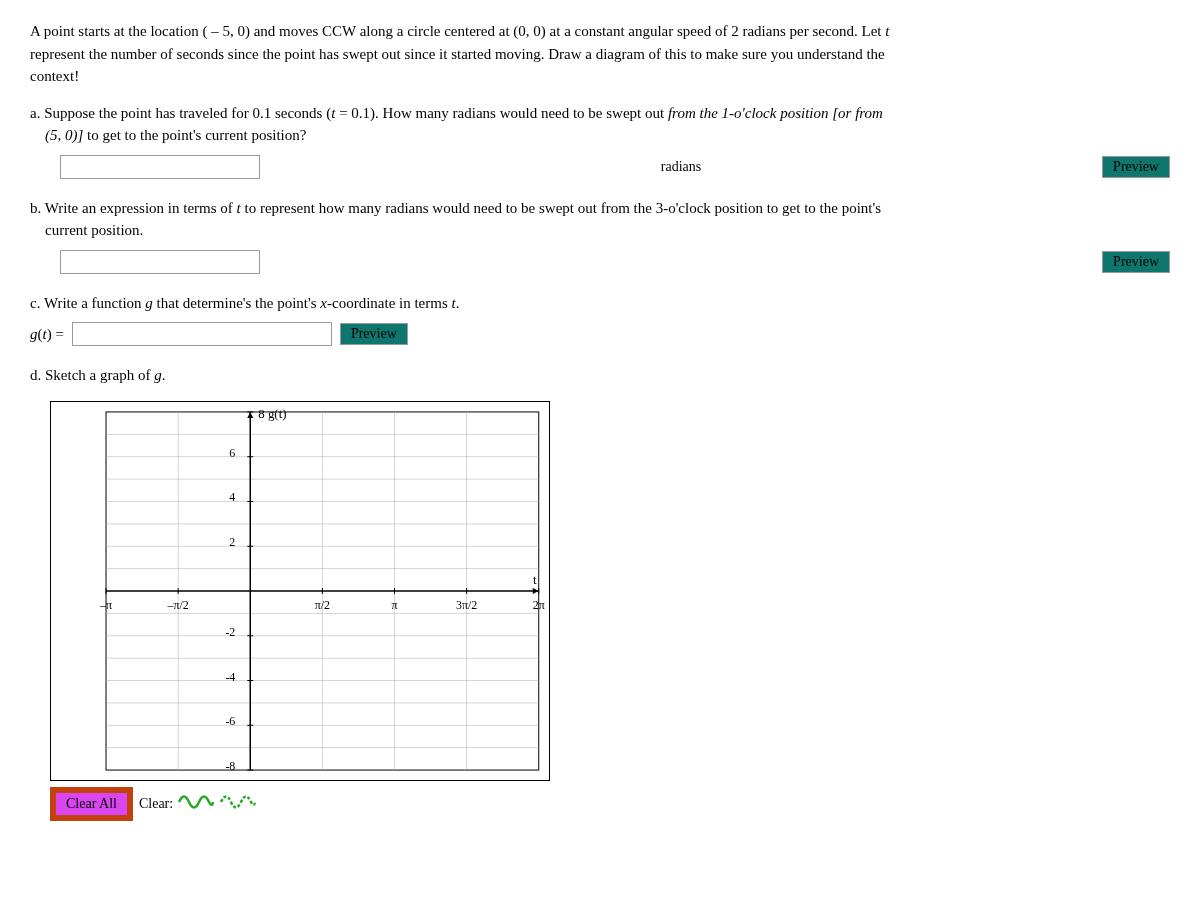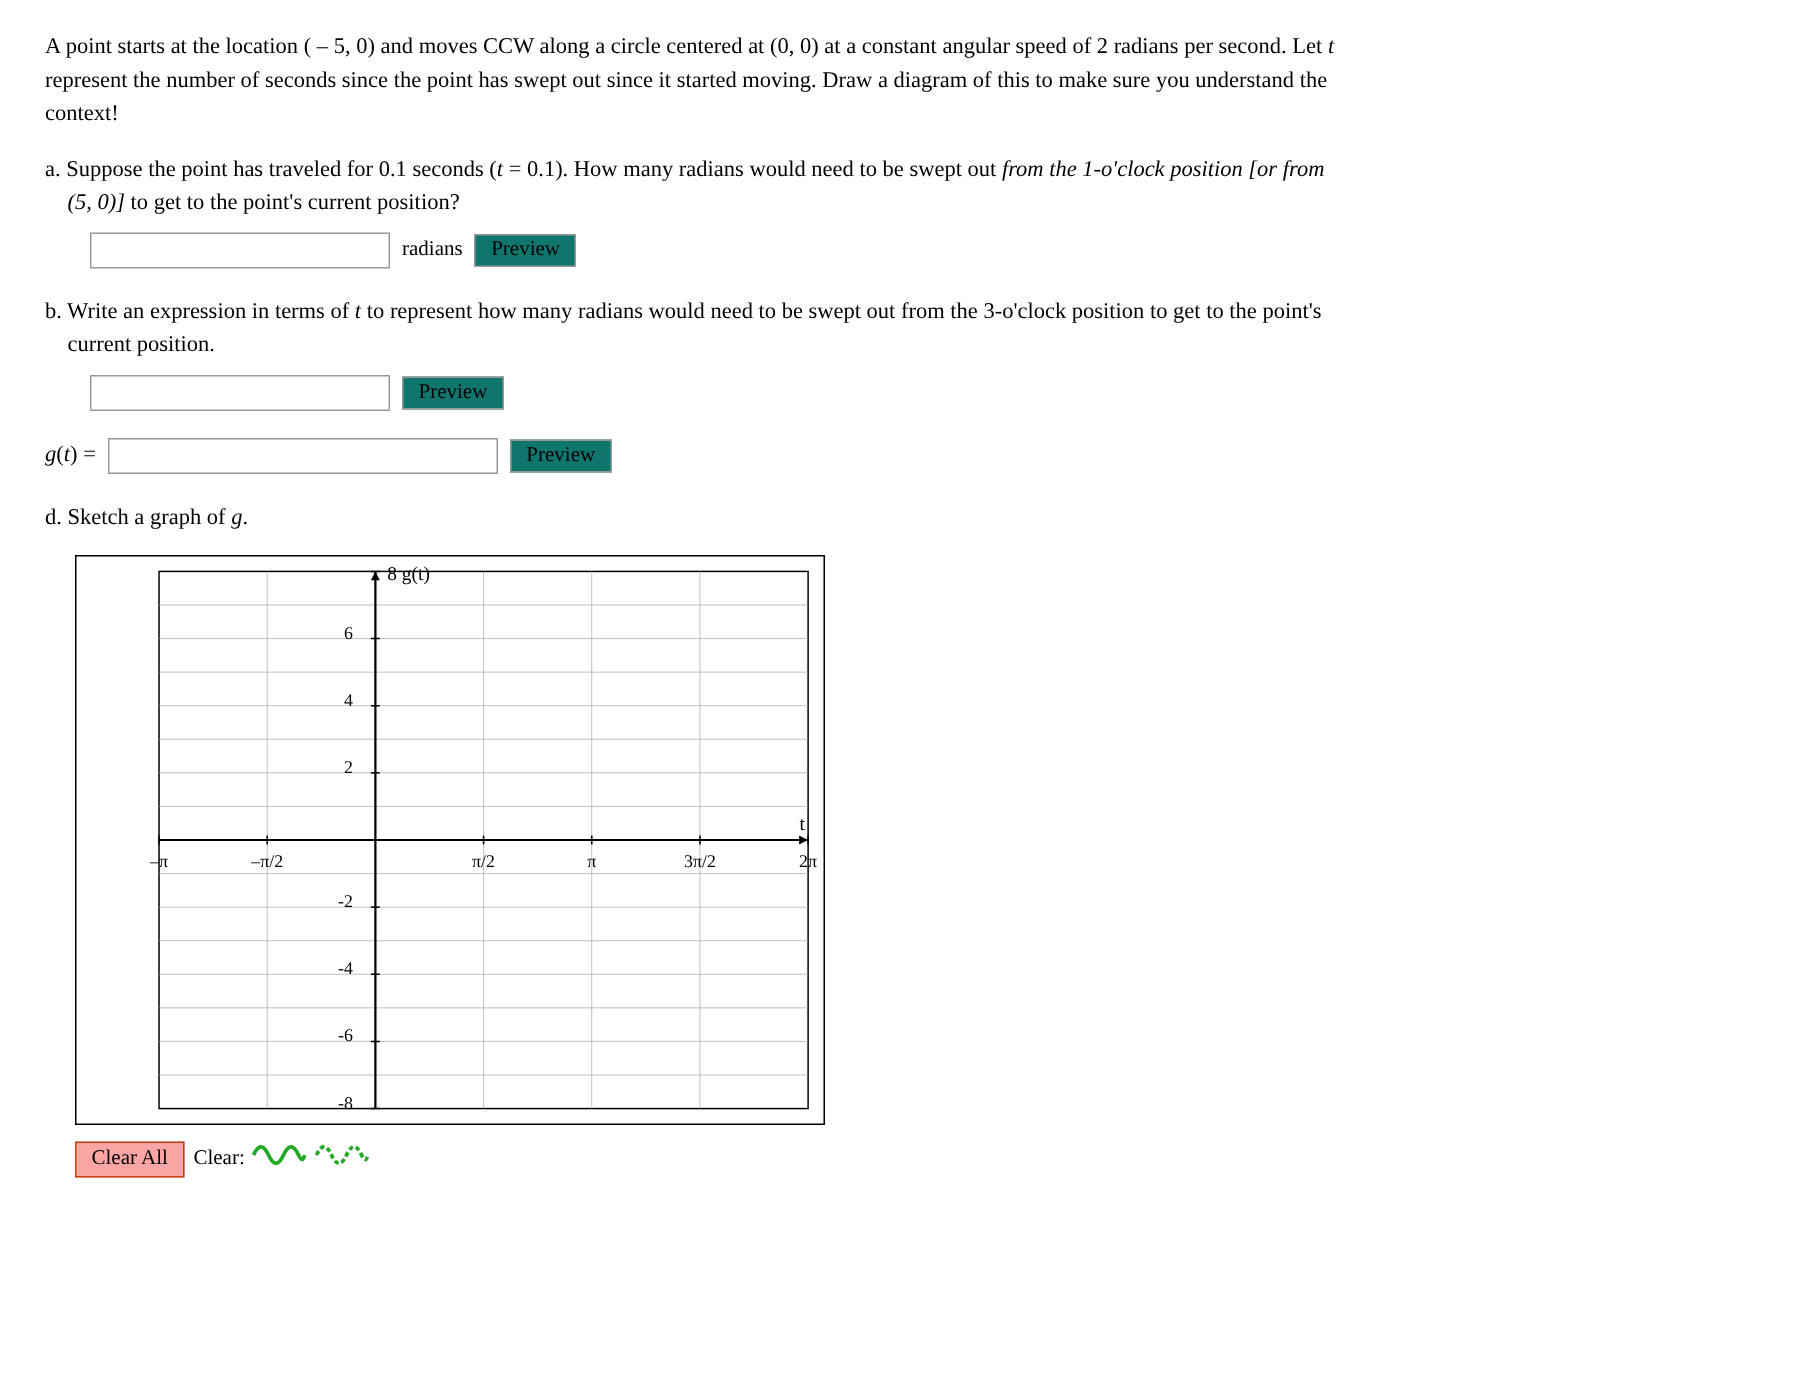--- a/index.html
+++ b/index.html
@@ -23,20 +23,21 @@
       font-weight: normal;
       margin-bottom: 6px;
       line-height: 1.5;
     }
     .input-row {
       display: flex;
       align-items: center;
       gap: 8px;
       margin-top: 8px;
       margin-left: 30px;
+      justify-content: space-between;
     }
     .answer-input {
       border: 1px solid #999;
       width: 200px;
       height: 24px;
       padding: 2px 4px;
       font-size: 14px;
       font-family: "Times New Roman", Times, serif;
     }
     .preview-btn {
@@ -66,22 +67,22 @@
       border: 1px solid #000;
       background: #fff;
     }
     .graph-buttons {
       display: flex;
       align-items: center;
       gap: 0;
       margin-top: 2px;
     }
     .clear-btn {
-      border: 1px solid #c2410c;
-      background: #fca5a5;
+      border: 6px solid #c2410c;
+      background: #d946ef;
       padding: 3px 10px;
       font-size: 14px;
       cursor: pointer;
       font-family: "Times New Roman", Times, serif;
     }
     .draw-label {
       font-size: 14px;
       margin-left: 6px;
       margin-right: 4px;
     }
@@ -119,20 +120,24 @@
     Write an expression in terms of <em>t</em> to represent how many radians would need to be swept out from the 3-o'clock position to get to the point's<br>
     &nbsp;&nbsp;&nbsp;&nbsp;current position.
   </div>
   <div class="input-row">
     <input class="answer-input" type="text" style="">
     <button class="preview-btn">Preview</button>
   </div>
 </div>
 
 <div class="part">
+  <div class="part-label">
+    <span>c.</span>
+    Write a function <em>g</em> that determine's the point's <em>x</em>-coordinate in terms <em>t</em>.
+  </div>
   <div class="gt-row">
     <span><em>g</em>(<em>t</em>) =</span>
     <input class="answer-input" type="text" style="width: 260px;">
     <button class="preview-btn">Preview</button>
   </div>
 </div>
 
 <div class="part">
   <div class="part-label">
     <span>d.</span>

